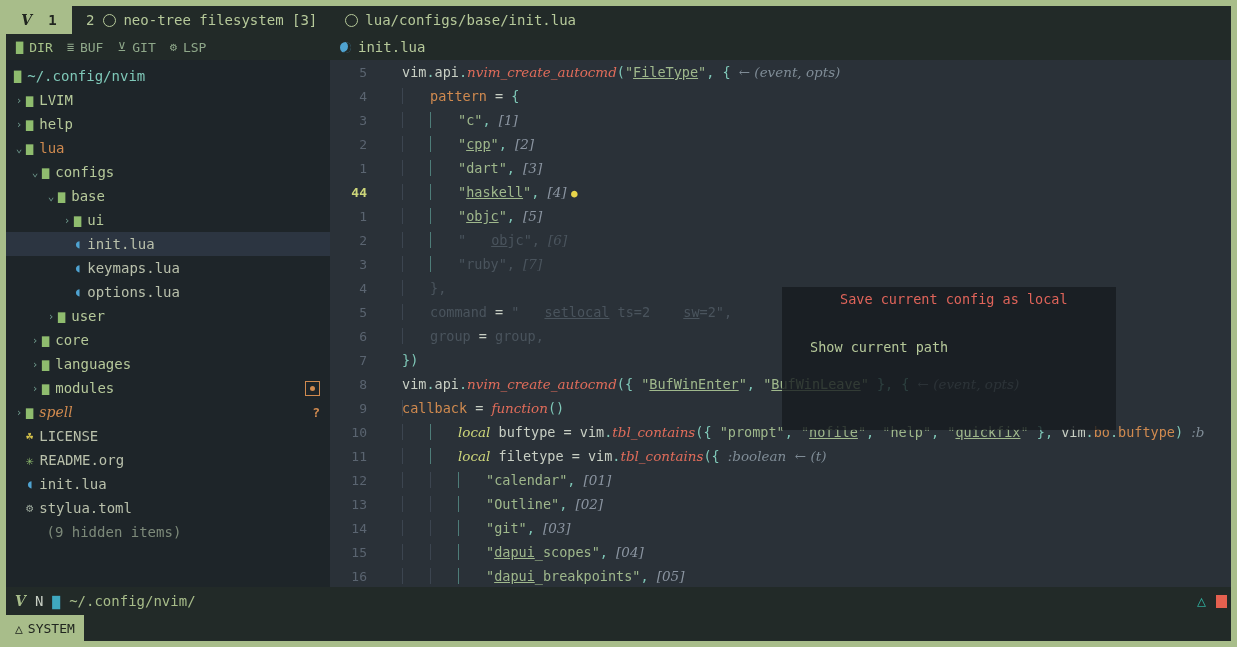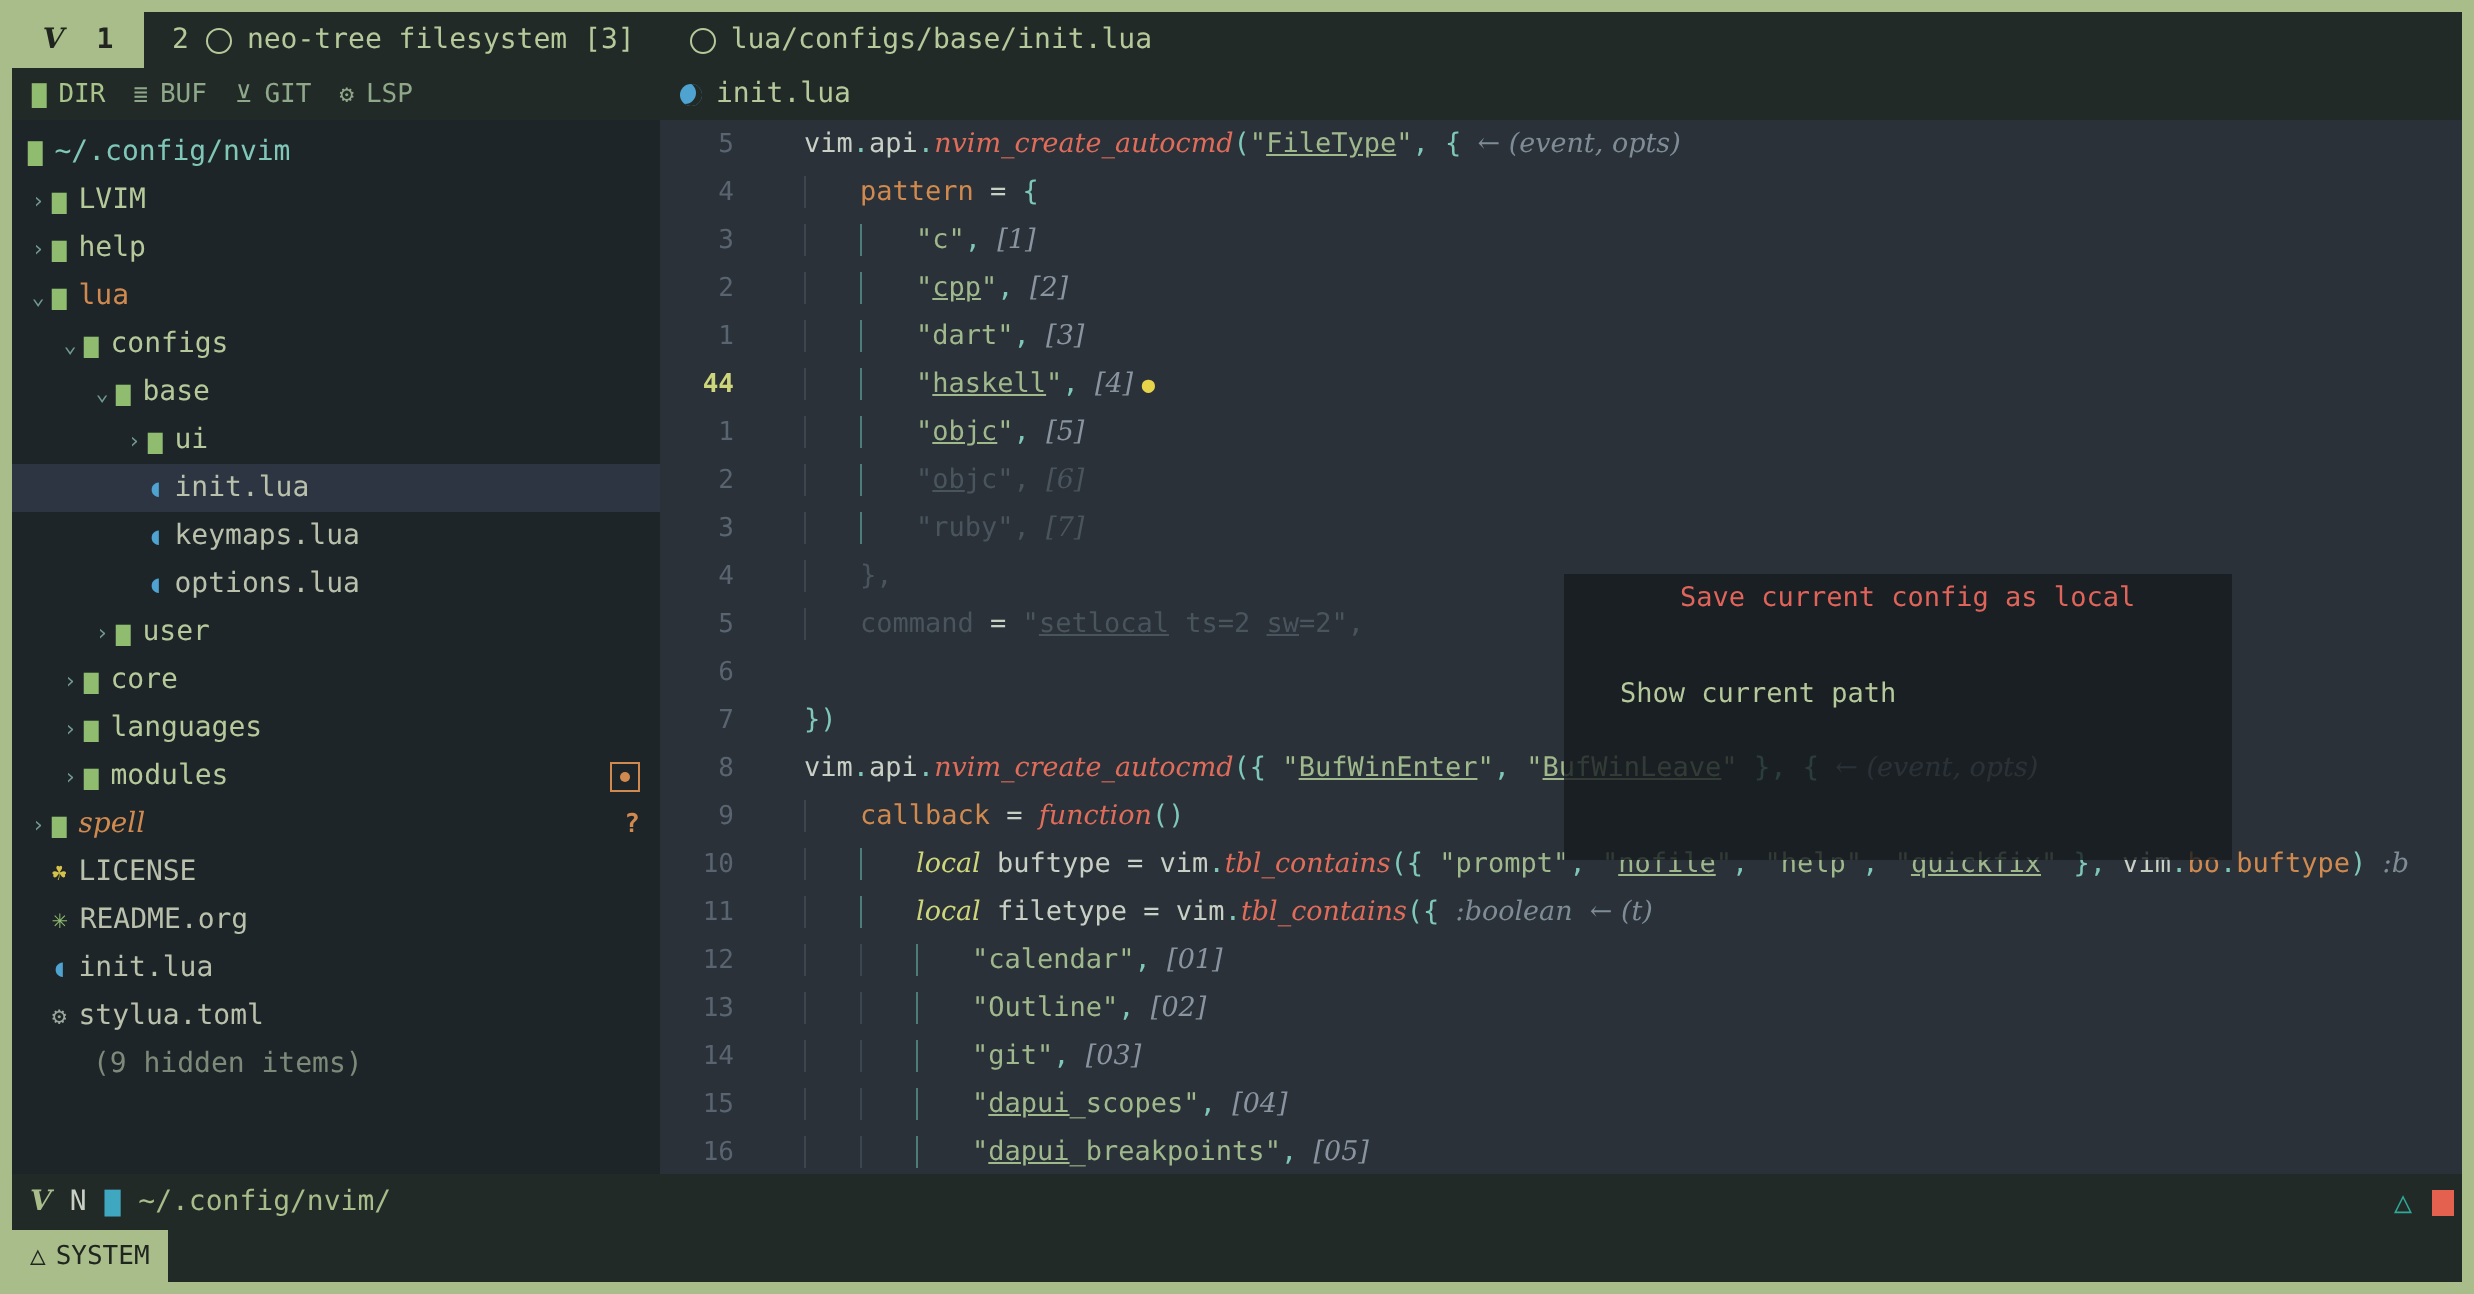--- a/index.html
+++ b/index.html
@@ -65,21 +65,21 @@
   .t-punc{color:#7fc8b8;}
   .t-num{color:#8a94a0;font-style:italic;font-family:"DejaVu Serif",serif;}
   .t-hint{color:#7f8c96;font-style:italic;font-family:"DejaVu Serif",serif;}
   .t-local{color:#cdd67a;font-style:italic;font-family:"DejaVu Serif",serif;}
   .t-op{color:#c8cfc4;}
   .bulb{color:#e8d44a;font-size:11px;}
 
   
   .faded .t-plain,.faded .t-str,.faded .t-strl,.faded .t-punc,.faded .t-num,
   .faded .t-mod,.faded .t-kw,.faded .t-fn{color:#4a545d;}
-  .faded .t-strl{text-decoration:underline;}
+  .faded .t-strl{text-decoration:underline;margin-left:25px;}
 
   
   .overlay{position:absolute;left:452px;top:227px;width:334px;height:143px;background:rgba(22,27,31,0.80);}
   .ovrow{height:24px;display:flex;align-items:center;padding-left:6px;font-size:13.5px;white-space:pre;position:relative;}
   .ov-prompt{color:#e0645a;padding-left:52px;}
   .ov-item{color:#b6c99a;padding-left:22px;}
   .ov-sel{position:absolute;left:0;top:0;right:0;bottom:0;background:rgba(62,72,84,0.85);}
   .ov-acc{background:#f0a860;color:#231a10;padding:0 1px;}
   .ov-txt{position:relative;}
 
@@ -263,24 +263,24 @@
         <div class="cline"><div class="gutter">4</div><div class="code"><span class="ig" style="left: 26px;"></span><span style="padding-left: 28px;"><span class="t-mod">pattern</span><span class="t-op"> = </span><span class="t-punc">{</span></span></div></div>
         <div class="cline"><div class="gutter">3</div><div class="code"><span class="ig" style="left: 26px;"></span><span class="ig teal" style="left: 54px;"></span><span style="padding-left: 56px;"><span class="t-str">"c"</span><span class="t-punc">, </span><span class="t-num">[1]</span></span></div></div>
         <div class="cline"><div class="gutter">2</div><div class="code"><span class="ig" style="left: 26px;"></span><span class="ig teal" style="left: 54px;"></span><span style="padding-left: 56px;"><span class="t-str">"</span><span class="t-strl">cpp</span><span class="t-str">"</span><span class="t-punc">, </span><span class="t-num">[2]</span></span></div></div>
         <div class="cline"><div class="gutter">1</div><div class="code"><span class="ig" style="left: 26px;"></span><span class="ig teal" style="left: 54px;"></span><span style="padding-left: 56px;"><span class="t-str">"dart"</span><span class="t-punc">, </span><span class="t-num">[3]</span></span></div></div>
         <div class="cline"><div class="gutter cur">44</div><div class="code"><span class="ig" style="left: 26px;"></span><span class="ig teal" style="left: 54px;"></span><span style="padding-left: 56px;"><span class="t-str">"</span><span class="t-strl">haskell</span><span class="t-str">"</span><span class="t-punc">, </span><span class="t-num">[4] </span><span class="bulb">●</span></span></div></div>
         <div class="cline"><div class="gutter">1</div><div class="code"><span class="ig" style="left: 26px;"></span><span class="ig teal" style="left: 54px;"></span><span style="padding-left: 56px;"><span class="t-str">"</span><span class="t-strl">objc</span><span class="t-str">"</span><span class="t-punc">, </span><span class="t-num">[5]</span></span></div></div>
         <div class="cline faded"><div class="gutter">2</div><div class="code"><span class="ig" style="left: 26px;"></span><span class="ig teal" style="left: 54px;"></span><span style="padding-left: 56px;"><span class="t-str">"</span><span class="t-strl">ob</span><span class="t-str">jc"</span><span class="t-punc">, </span><span class="t-num">[6]</span></span></div></div>
         <div class="cline faded"><div class="gutter">3</div><div class="code"><span class="ig" style="left: 26px;"></span><span class="ig teal" style="left: 54px;"></span><span style="padding-left: 56px;"><span class="t-str">"ruby"</span><span class="t-punc">, </span><span class="t-num">[7]</span></span></div></div>
         <div class="cline faded"><div class="gutter">4</div><div class="code"><span class="ig" style="left: 26px;"></span><span style="padding-left: 28px;"><span class="t-punc">},</span></span></div></div>
         <div class="cline faded"><div class="gutter">5</div><div class="code"><span class="ig" style="left: 26px;"></span><span style="padding-left: 28px;"><span class="t-mod">command</span><span class="t-op"> = </span><span class="t-str">"</span><span class="t-strl">setlocal</span><span class="t-str"> ts=2 </span><span class="t-strl">sw</span><span class="t-str">=2"</span><span class="t-punc">,</span></span></div></div>
-        <div class="cline faded"><div class="gutter">6</div></div>
+        <div class="cline faded"><div class="gutter">6</div><div class="code"><span class="ig" style="left: 26px;"></span><span style="padding-left: 28px;"><span class="t-mod">group</span><span class="t-op"> = </span><span class="t-plain">group</span><span class="t-punc">,</span></span></div></div>
         <div class="cline"><div class="gutter">7</div><div class="code"><span style="padding-left: 0px;"><span class="t-punc">})</span></span></div></div>
         <div class="cline"><div class="gutter">8</div><div class="code"><span style="padding-left: 0px;"><span class="t-plain">vim</span><span class="t-punc">.</span><span class="t-plain">api</span><span class="t-punc">.</span><span class="t-fn">nvim_create_autocmd</span><span class="t-punc">({ </span><span class="t-str">"</span><span class="t-strl">BufWinEnter</span><span class="t-str">"</span><span class="t-punc">, </span><span class="t-str">"</span><span class="t-strl">BufWinLeave</span><span class="t-str">"</span><span class="t-punc"> }, { </span><span class="t-hint">← (event, opts)</span></span></div></div>
-        <div class="cline"><div class="gutter">9</div><div class="code"><span class="ig" style="left: 26px;"></span><span style="padding-left: 28px;"><span class="t-mod">callback</span><span class="t-op"> = </span><span class="t-fn">function</span><span class="t-punc">()</span></span></div></div>
+        <div class="cline"><div class="gutter">9</div><div class="code"><span class="ig" style="left: 26px;"></span><span style=""><span class="t-mod">callback</span><span class="t-op"> = </span><span class="t-fn">function</span><span class="t-punc">()</span></span></div></div>
         <div class="cline"><div class="gutter">10</div><div class="code"><span class="ig" style="left: 26px;"></span><span class="ig teal" style="left: 54px;"></span><span style="padding-left: 56px;"><span class="t-local">local</span><span class="t-plain"> buftype </span><span class="t-op">= </span><span class="t-plain">vim</span><span class="t-punc">.</span><span class="t-fn">tbl_contains</span><span class="t-punc">({ </span><span class="t-str">"prompt"</span><span class="t-punc">, </span><span class="t-str">"</span><span class="t-strl">nofile</span><span class="t-str">"</span><span class="t-punc">, </span><span class="t-str">"help"</span><span class="t-punc">, </span><span class="t-str">"</span><span class="t-strl">quickfix</span><span class="t-str">"</span><span class="t-punc"> }, </span><span class="t-plain">vim</span><span class="t-punc">.</span><span class="t-mod">bo</span><span class="t-punc">.</span><span class="t-mod">buftype</span><span class="t-punc">) </span><span class="t-hint">:b</span></span></div></div>
         <div class="cline"><div class="gutter">11</div><div class="code"><span class="ig" style="left: 26px;"></span><span class="ig teal" style="left: 54px;"></span><span style="padding-left: 56px;"><span class="t-local">local</span><span class="t-plain"> filetype </span><span class="t-op">= </span><span class="t-plain">vim</span><span class="t-punc">.</span><span class="t-fn">tbl_contains</span><span class="t-punc">({ </span><span class="t-hint">:boolean  ← (t)</span></span></div></div>
         <div class="cline"><div class="gutter">12</div><div class="code"><span class="ig" style="left: 26px;"></span><span class="ig" style="left: 54px;"></span><span class="ig teal" style="left: 82px;"></span><span style="padding-left: 84px;"><span class="t-str">"calendar"</span><span class="t-punc">, </span><span class="t-num">[01]</span></span></div></div>
         <div class="cline"><div class="gutter">13</div><div class="code"><span class="ig" style="left: 26px;"></span><span class="ig" style="left: 54px;"></span><span class="ig teal" style="left: 82px;"></span><span style="padding-left: 84px;"><span class="t-str">"Outline"</span><span class="t-punc">, </span><span class="t-num">[02]</span></span></div></div>
         <div class="cline"><div class="gutter">14</div><div class="code"><span class="ig" style="left: 26px;"></span><span class="ig" style="left: 54px;"></span><span class="ig teal" style="left: 82px;"></span><span style="padding-left: 84px;"><span class="t-str">"git"</span><span class="t-punc">, </span><span class="t-num">[03]</span></span></div></div>
         <div class="cline"><div class="gutter">15</div><div class="code"><span class="ig" style="left: 26px;"></span><span class="ig" style="left: 54px;"></span><span class="ig teal" style="left: 82px;"></span><span style="padding-left: 84px;"><span class="t-str">"</span><span class="t-strl">dapui</span><span class="t-str">_scopes"</span><span class="t-punc">, </span><span class="t-num">[04]</span></span></div></div>
         <div class="cline"><div class="gutter">16</div><div class="code"><span class="ig" style="left: 26px;"></span><span class="ig" style="left: 54px;"></span><span class="ig teal" style="left: 82px;"></span><span style="padding-left: 84px;"><span class="t-str">"</span><span class="t-strl">dapui</span><span class="t-str">_breakpoints"</span><span class="t-punc">, </span><span class="t-num">[05]</span></span></div></div>
       </div>
 
     <div class="overlay">

